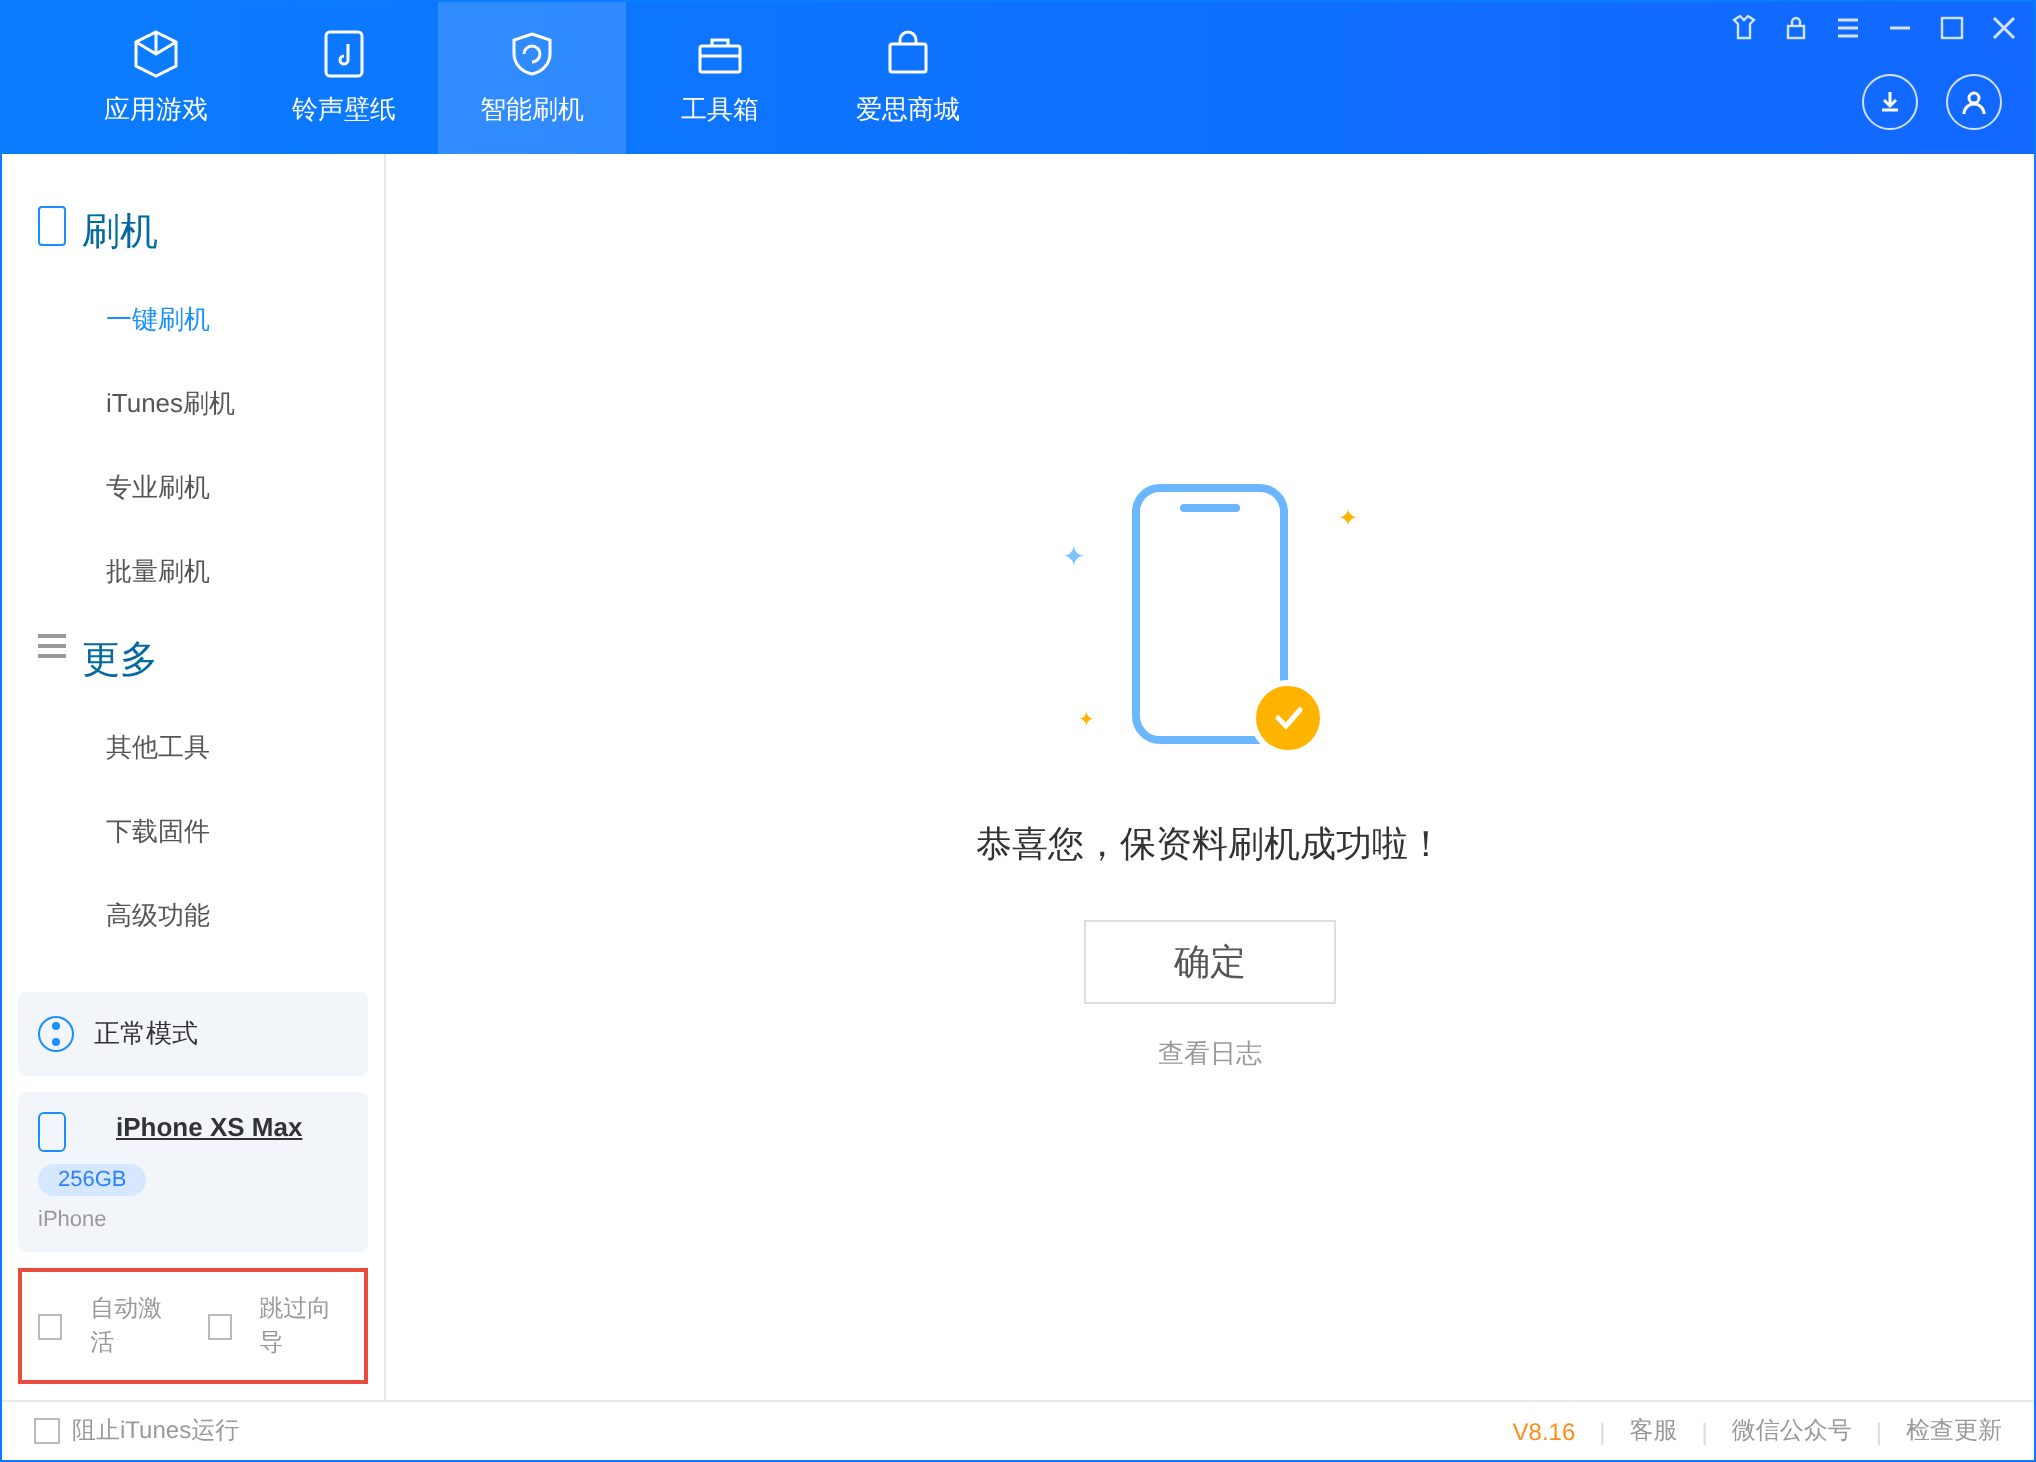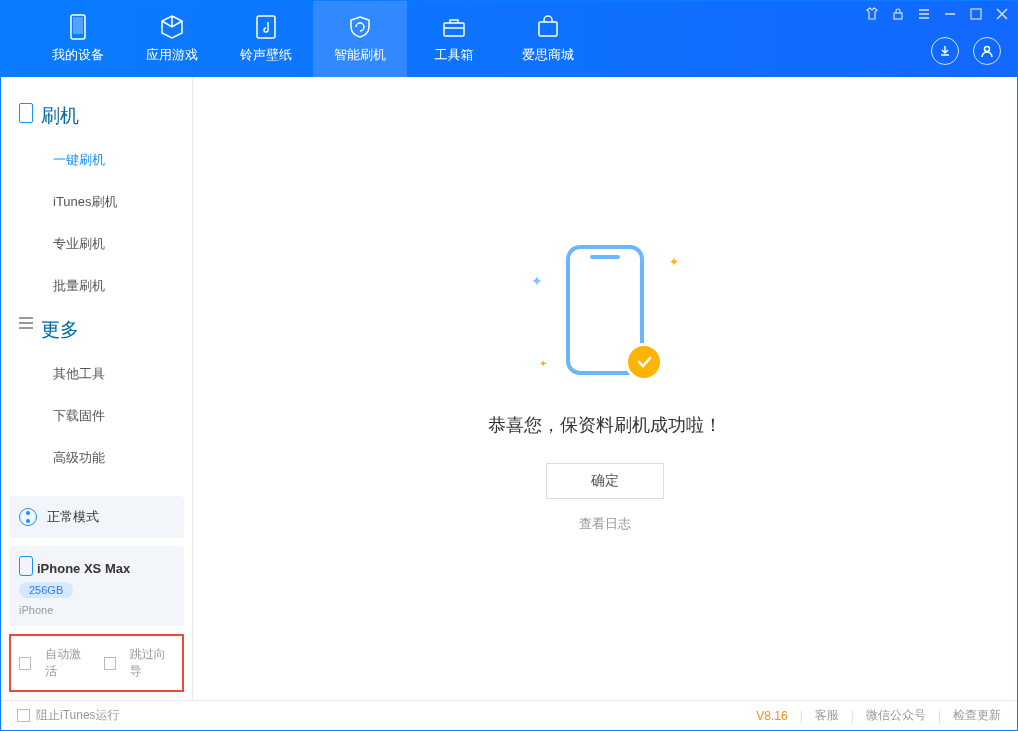--- a/index.html
+++ b/index.html
@@ -20,35 +20,35 @@
 .header-right { position: absolute; right: 16px; bottom: 12px; display: flex; gap: 14px; align-items: center; }
 .circle-btn { width: 28px; height: 28px; border: 1.5px solid rgba(255,255,255,0.8); border-radius: 50%; display: flex; align-items: center; justify-content: center; cursor: pointer; }
 .body-area { flex: 1; display: flex; overflow: hidden; }
 .sidebar { width: 192px; border-right: 1px solid #e8e8e8; display: flex; flex-direction: column; padding-top: 16px; }
 .side-section-title { display: flex; gap: 8px; padding: 10px 18px; font-size: 19px; color: #0369a1; font-weight: 500; }
 .side-item { padding: 12px 18px 12px 52px; font-size: 13px; color: #555; cursor: pointer; }
 .side-item.active { color: #1890ff; }
 .sidebar-bottom { margin-top: auto; }
 .mode-card { margin: 8px; padding: 12px 10px; background: #f2f6fb; border-radius: 4px; display: flex; align-items: center; gap: 10px; font-size: 13px; color: #333; }
 .dev-card { margin: 0 8px 8px 8px; padding: 10px; background: #f2f6fb; border-radius: 4px; }
-.dev-name { font-size: 13px; font-weight: 600; color: #333; display: flex; align-items: flex-end; gap: 4px; }
+.dev-name { font-size: 13px; font-weight: 600; color: #333; display: flex; align-items: flex-start; gap: 25px; text-decoration: underline; }
 .dev-badge { display: inline-block; background: #d6e8ff; color: #2a7fff; font-size: 11px; padding: 2px 10px; border-radius: 10px; margin-top: 6px; }
 .dev-sub { font-size: 11px; color: #999; margin-top: 6px; }
 .options-box { margin: 8px; padding: 10px 8px; border: 2px solid #e74c3c; display: flex; gap: 14px; align-items: center; font-size: 12px; color: #999; }
 .chk { width: 13px; height: 13px; border: 1px solid #bbb; display: inline-block; }
 .main { flex: 1; display: flex; flex-direction: column; align-items: center; justify-content: center; position: relative; }
 .illus { position: relative; width: 160px; height: 140px; margin-bottom: 28px; }
 .ph { width: 78px; height: 130px; border: 4px solid #6ab7ff; border-radius: 14px; background: #fff; margin: 0 auto; position: relative; }
 .ph::before { content: ""; position: absolute; top: 6px; left: 50%; transform: translateX(-50%); width: 30px; height: 4px; background: #6ab7ff; border-radius: 3px; }
 .chkbadge { position: absolute; right: 22px; bottom: 4px; width: 38px; height: 38px; background: #ffb400; border-radius: 50%; display: flex; align-items: center; justify-content: center; border: 3px solid #fff; }
 .sp1 { position: absolute; left: 6px; top: 28px; color: #7cc4ff; font-size: 14px; }
 .sp2 { position: absolute; right: 6px; top: 10px; color: #ffb400; font-size: 12px; }
 .sp3 { position: absolute; left: 14px; bottom: 16px; color: #ffb400; font-size: 10px; }
 .success-text { font-size: 18px; color: #333; margin-bottom: 26px; }
-.ok-btn { padding: 8px 44px; border: 1px solid #ddd; background: #fff; font-size: 14px; color: #555; cursor: pointer; margin-bottom: 16px; }
+.ok-btn { padding: 8px 44px; border: 1px solid #ddd; background: #fff; font-size: 18px; color: #555; cursor: pointer; margin-bottom: 16px; }
 .log-link { font-size: 13px; color: #999; cursor: pointer; }
 .statusbar { height: 30px; border-top: 1px solid #e8e8e8; display: flex; align-items: center; padding: 0 16px; font-size: 12px; color: #999; }
 .statusbar .left { display: flex; align-items: center; gap: 6px; }
 .statusbar .right { margin-left: auto; display: flex; align-items: center; gap: 12px; }
 .statusbar .divider { color: #ddd; }
 .statusbar .ver { color: #ff8c1a; }
 .phone-icon-small { width: 14px; height: 20px; border: 1.5px solid #1890ff; border-radius: 2px; position: relative; }
 .menu-icon-small { width: 14px; height: 12px; display: flex; flex-direction: column; justify-content: space-between; }
 .menu-icon-small span { height: 2px; background: #999; }
 .mode-icon { width: 18px; height: 18px; border: 1.5px solid #1890ff; border-radius: 50%; position: relative; }
@@ -59,29 +59,20 @@
 </style>
 </head>
 <body>
 
 <div class="window">
 
   <div class="header">
     <div class="nav-tabs">
       <div class="nav-tab">
         <span class="nav-icon">
-            <svg width="20" height="26" viewBox="0 0 20 26">
-              <rect x="3" y="1" width="14" height="24" rx="2" fill="none" stroke="#fff" stroke-width="1.5"></rect>
-              <rect x="5" y="3" width="10" height="17" fill="rgba(255,255,255,0.3)"></rect>
-            </svg>
-          </span>
-        <span>我的设备</span>
-      </div>
-      <div class="nav-tab">
-        <span class="nav-icon">
             <svg width="26" height="26" viewBox="0 0 26 26">
               <path d="M13 2 L23 7 L23 19 L13 24 L3 19 L3 7 Z M13 2 L13 13 M3 7 L13 13 L23 7" fill="none" stroke="#fff" stroke-width="1.5"></path>
             </svg>
           </span>
         <span>应用游戏</span>
       </div>
       <div class="nav-tab">
         <span class="nav-icon">
             <svg width="22" height="26" viewBox="0 0 22 26">
               <rect x="2" y="2" width="18" height="22" rx="2" fill="none" stroke="#fff" stroke-width="1.5"></rect>

